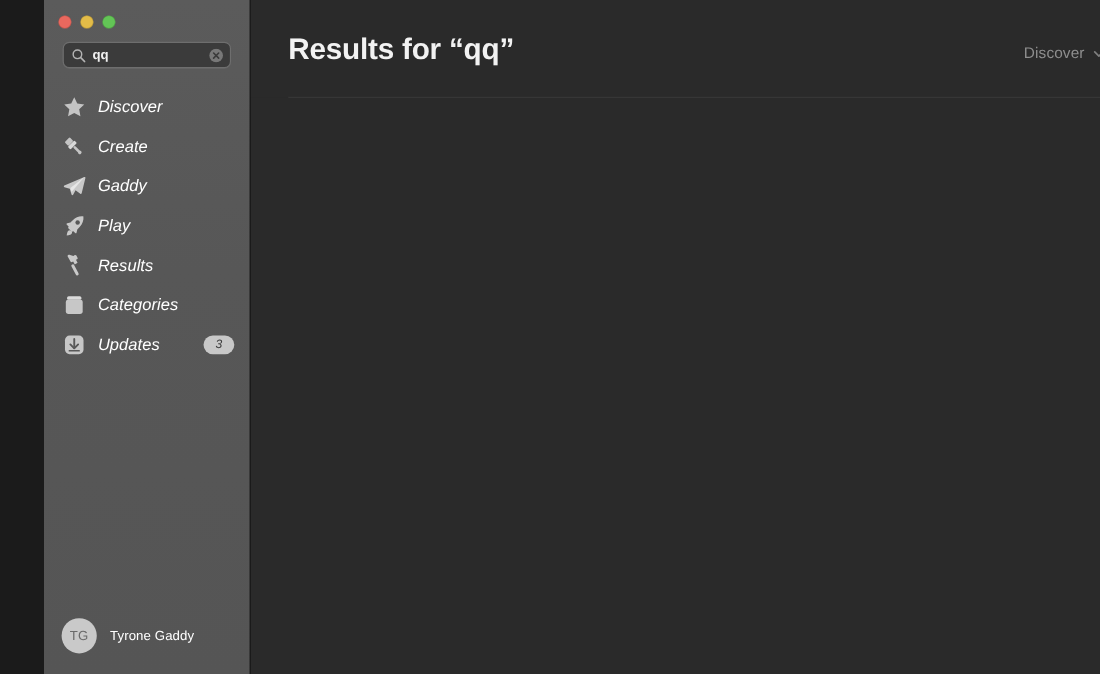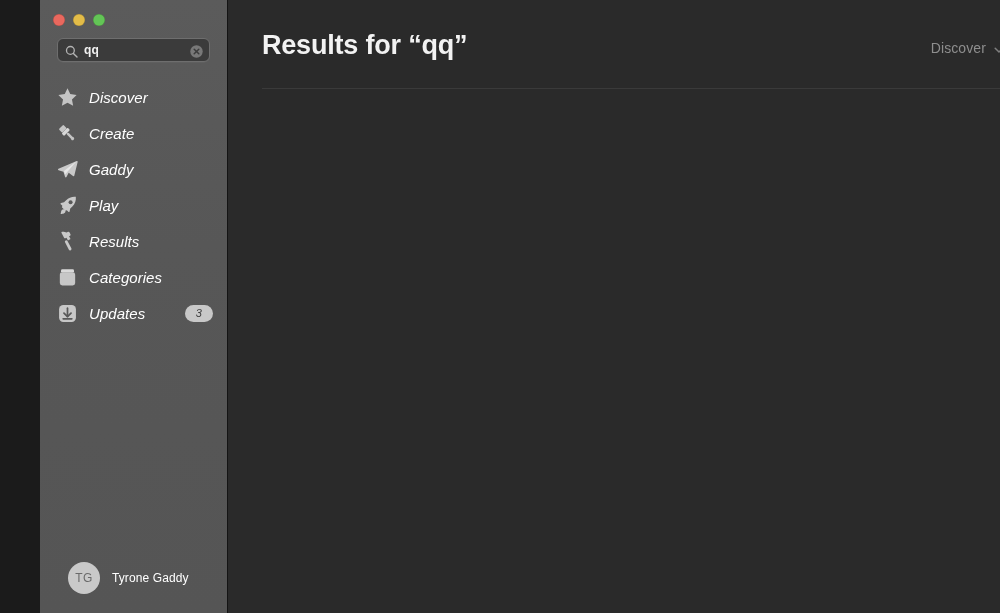--- a/index.html
+++ b/index.html
@@ -141,21 +141,21 @@
     letter-spacing: .2px;
   }
 
   .sidebar-spacer { flex: 1 1 auto; }
 
   
   .account {
     height: 62px;
     display: flex;
     align-items: center;
-    padding: 0 14px 8px 28px;
+    padding: 0 14px 8px 16px;
     cursor: default;
   }
   .avatar {
     width: 32px;
     height: 32px;
     flex: 0 0 32px;
     border-radius: 50%;
     background: #c9c9c9;
     color: #6a6a6a;
     display: flex;

